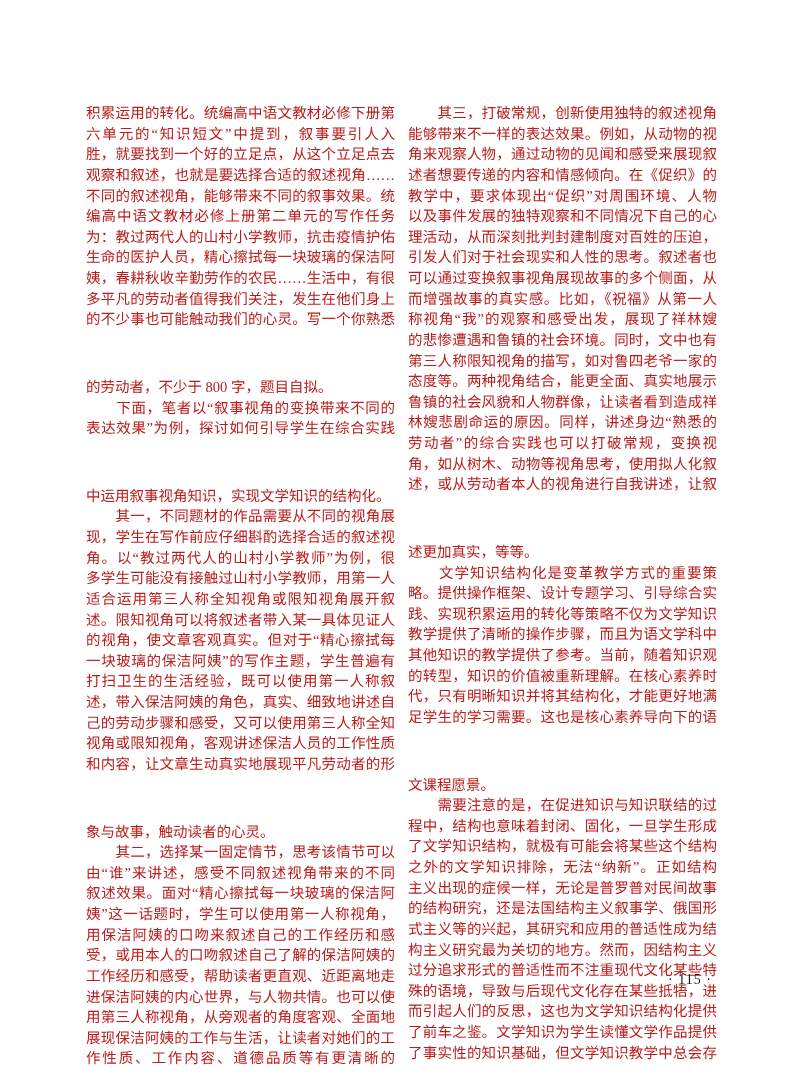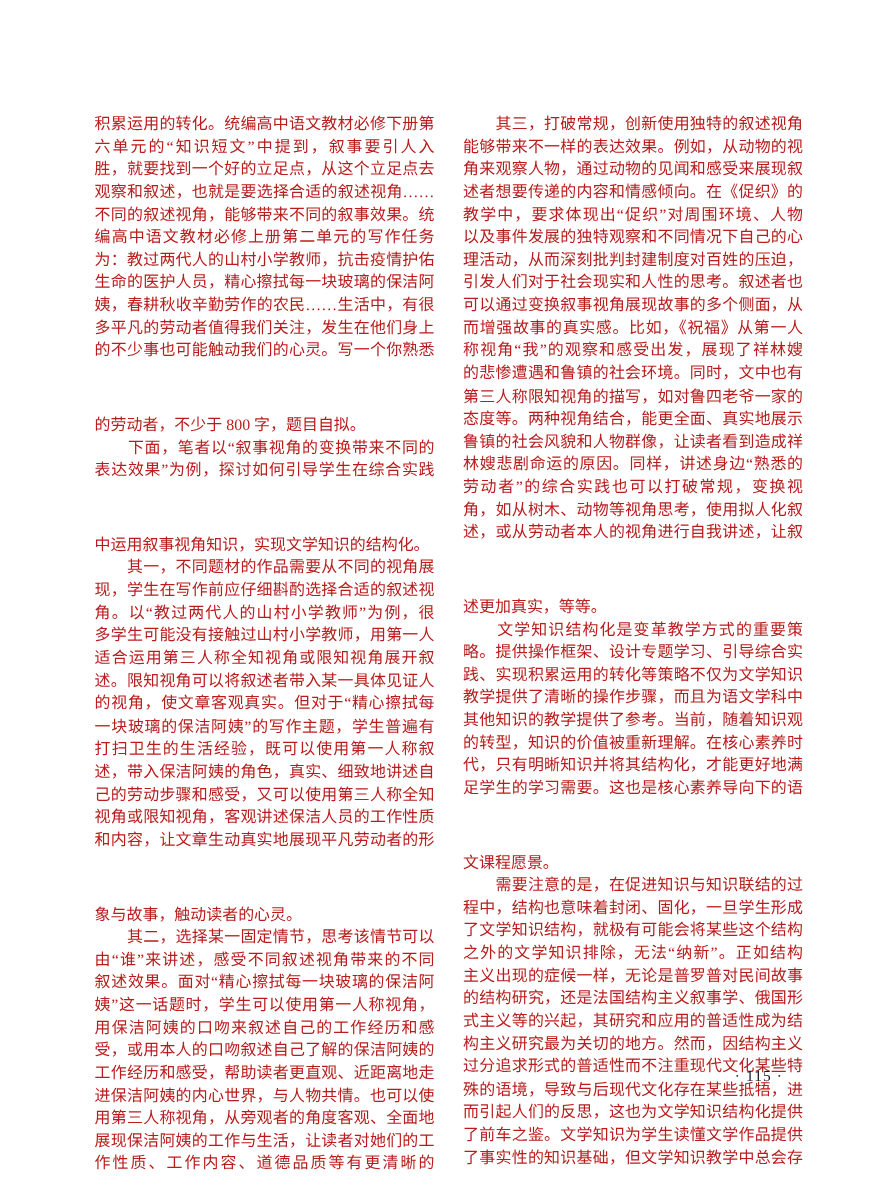--- a/index.html
+++ b/index.html
@@ -24,21 +24,21 @@
   .column {
     position: absolute;
     top: 103px;
     width: 309px;
     font-size: 14.5px;
     line-height: 20.63px;
     color: #b91c1c;
     letter-spacing: 0;
   }
   .column.left  { left: 86px; }
-  .column.right { left: 421px; }
+  .column.right { left: 408px; }
   .line {
     text-align: justify;
     text-align-last: justify;
     text-justify: inter-character;
     height: 20.63px;
     overflow: visible;
   }
   .line.para-end {
     text-align-last: left;
     margin-top: 47px;

